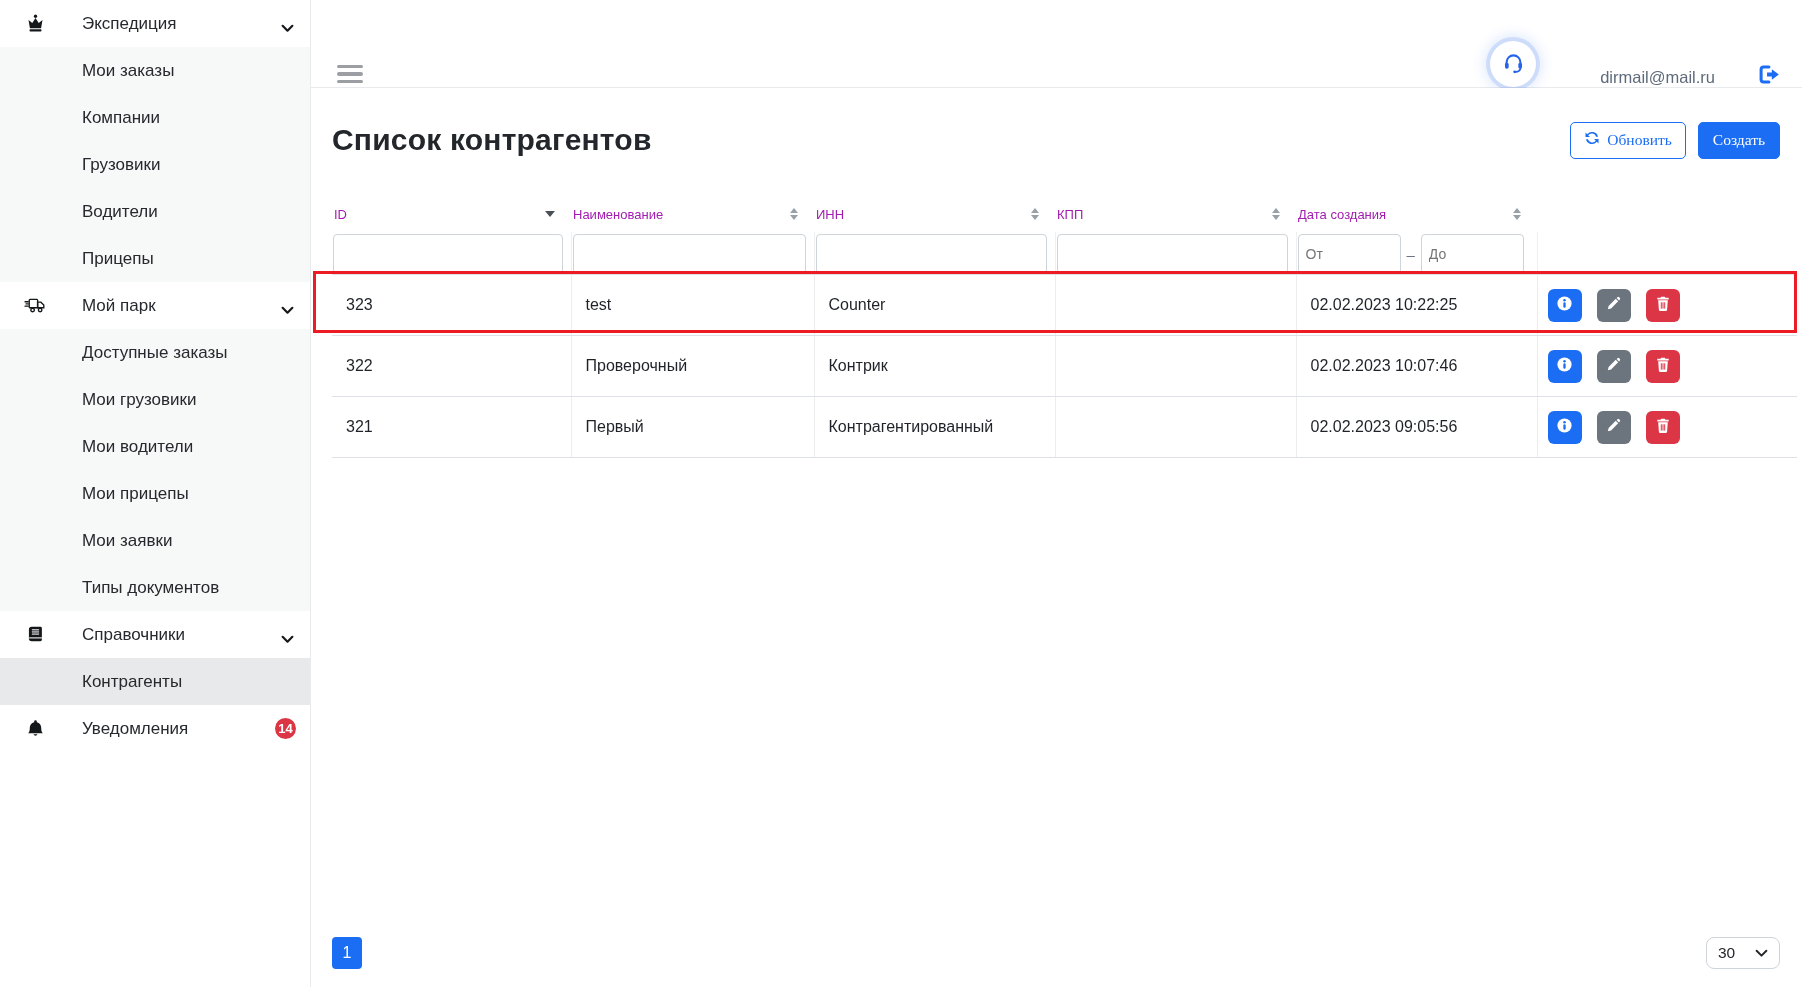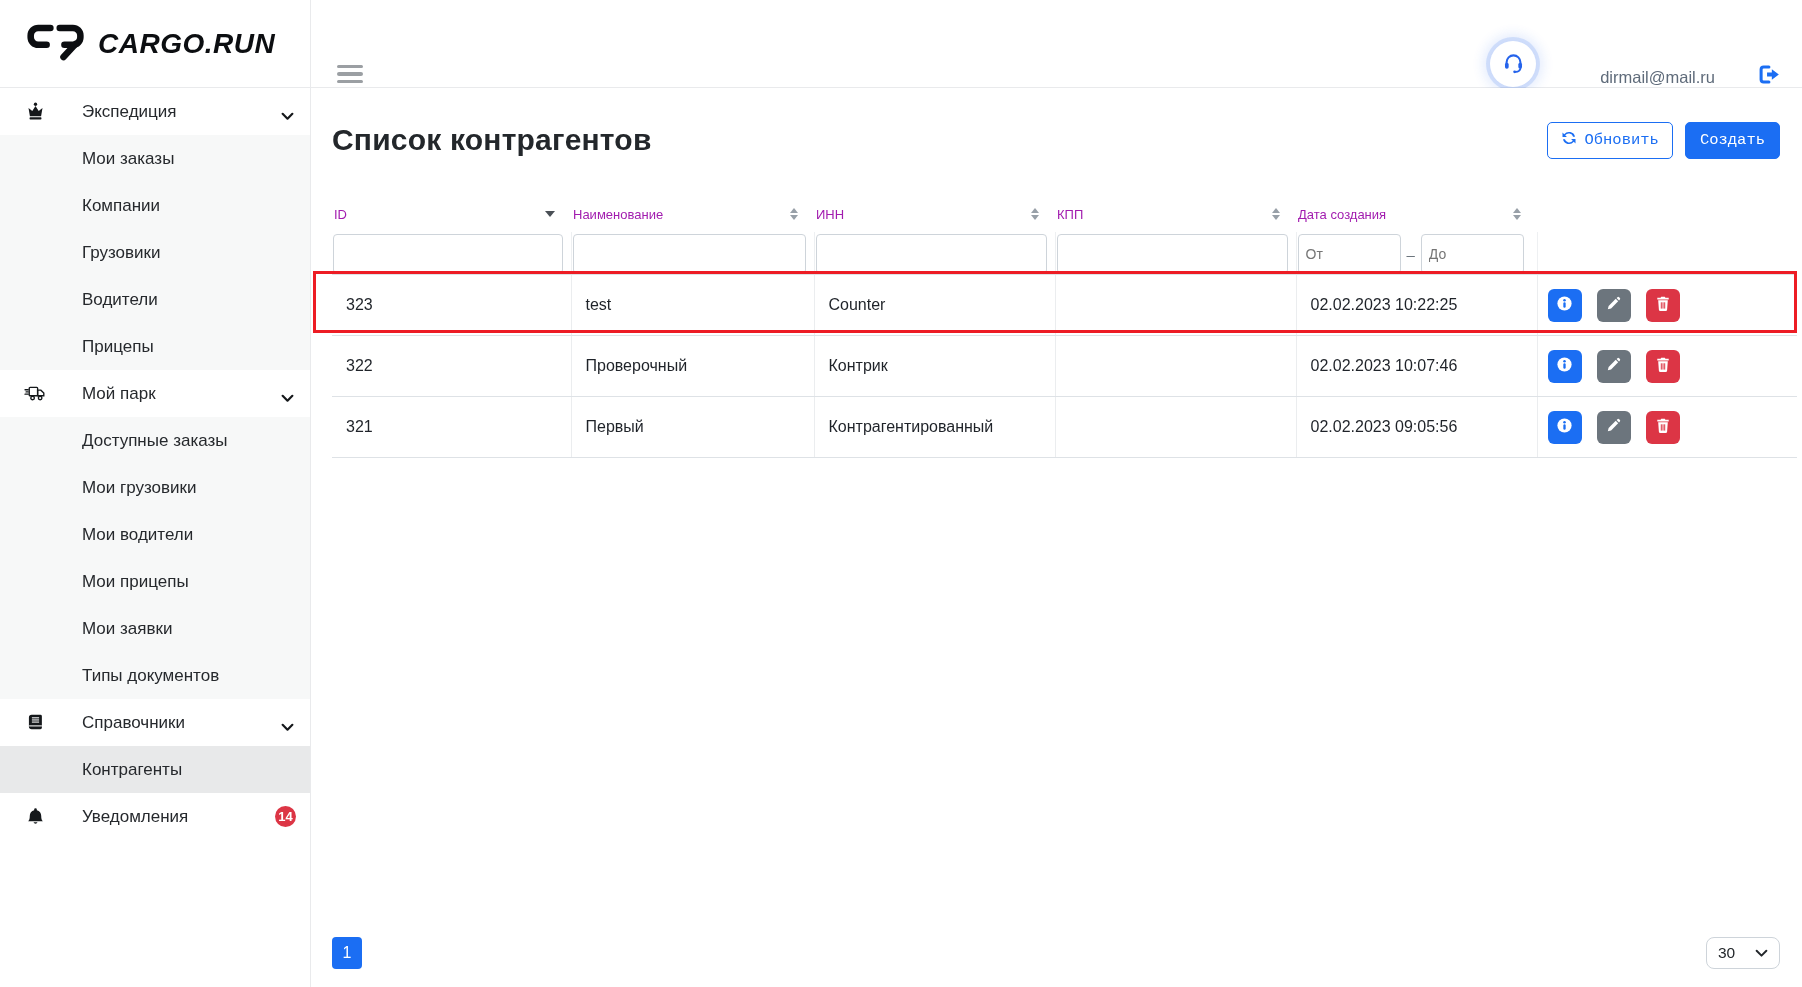--- a/index.html
+++ b/index.html
@@ -36,21 +36,21 @@
                  box-shadow:0 0 0 4px rgba(37,99,235,.14), 0 0 12px 7px rgba(37,99,235,.12); }
   .email { margin:0 44px 0 64px; font-size:16.5px; color:#5f6b7a; }
   .logout-btn { background:none; border:none; cursor:pointer; display:flex; align-items:center; }
 
   
   .main { position:relative; flex:1; background:#fff; }
   .page-head { margin-top:30px; height:44px; display:flex; align-items:center;
                padding:0 22px 0 21px; }
   .page-title { font-size:30px; font-weight:700; color:#23272b; letter-spacing:.2px; }
   .page-head .grow { flex:1; }
-  .btn { height:37px; border-radius:5px; font-size:15.5px; font-family:Liberation Mono, monospace; cursor:pointer;
+  .btn { height:37px; border-radius:5px; font-size:15.5px; font-family:Liberation Serif, serif; cursor:pointer;
          display:inline-flex; align-items:center; justify-content:center; }
   .btn-outline { background:#fff; color:#1b6ef3; border:1px solid #1b6ef3; padding:0 13px; gap:7px; }
   .btn-solid { background:#1b6ef3; color:#fff; border:1px solid #1b6ef3; padding:0 14px; margin-left:12px; }
 
   table { border-collapse:collapse; table-layout:fixed; width:1465px; margin:34px 5px 0 21px; }
   th, td { text-align:left; }
   .th-inner { display:flex; align-items:center; justify-content:space-between; padding:0 16px 0 2px; }
   thead tr.labels th { height:36px; font-weight:400; font-size:13px; color:#a21caf; vertical-align:middle; }
   thead tr.filters td { height:39px; vertical-align:top; padding:2px 8px 0 1px;
                         border-bottom:1px solid #dee2e6; border-right:1px solid #eef0f2; }
@@ -88,32 +88,20 @@
   .page-size { width:74px; height:32px; border:1px solid #ced4da; border-radius:8px; background:#fff;
                display:flex; align-items:center; justify-content:space-between; padding:0 11px;
                font-size:15.5px; color:#23272b; cursor:pointer; }
 </style>
 </head>
 <body>
 
 <div class="app">
 
   <aside class="sidebar">
-    <div class="logo-area">
-      <span>
-        <svg viewBox="0 0 64 44" width="60" height="42">
-          <g fill="none" stroke="#0c0e11" stroke-width="7" stroke-linecap="round">
-            <path d="M26 7 H13 a8 8 0 0 0 -8 8 v2 a8 8 0 0 0 8 8 h9"></path>
-            <path d="M36 7 h14 a8 8 0 0 1 8 8 v2 a8 8 0 0 1 -8 8 h-9"></path>
-            <path d="M53 24 L40 38"></path>
-          </g>
-        </svg>
-      </span>
-      <span class="logo-text">CARGO.RUN</span>
-    </div>
 
     <nav>
       <div class="nav-item parent">
         <span class="icon-box">
           <svg viewBox="0 0 16 16" width="19" height="19">
               <circle cx="8" cy="1.9" r="1.4" fill="#15181b"></circle>
               <path d="M2.1 5.1 L5.3 7.6 L8 3.4 L10.7 7.6 L13.9 5.1 L12.7 12 H3.3 Z" fill="#15181b"></path>
               <rect x="3" y="12.9" width="10" height="1.9" rx=".6" fill="#15181b"></rect>
             </svg>
         </span>

